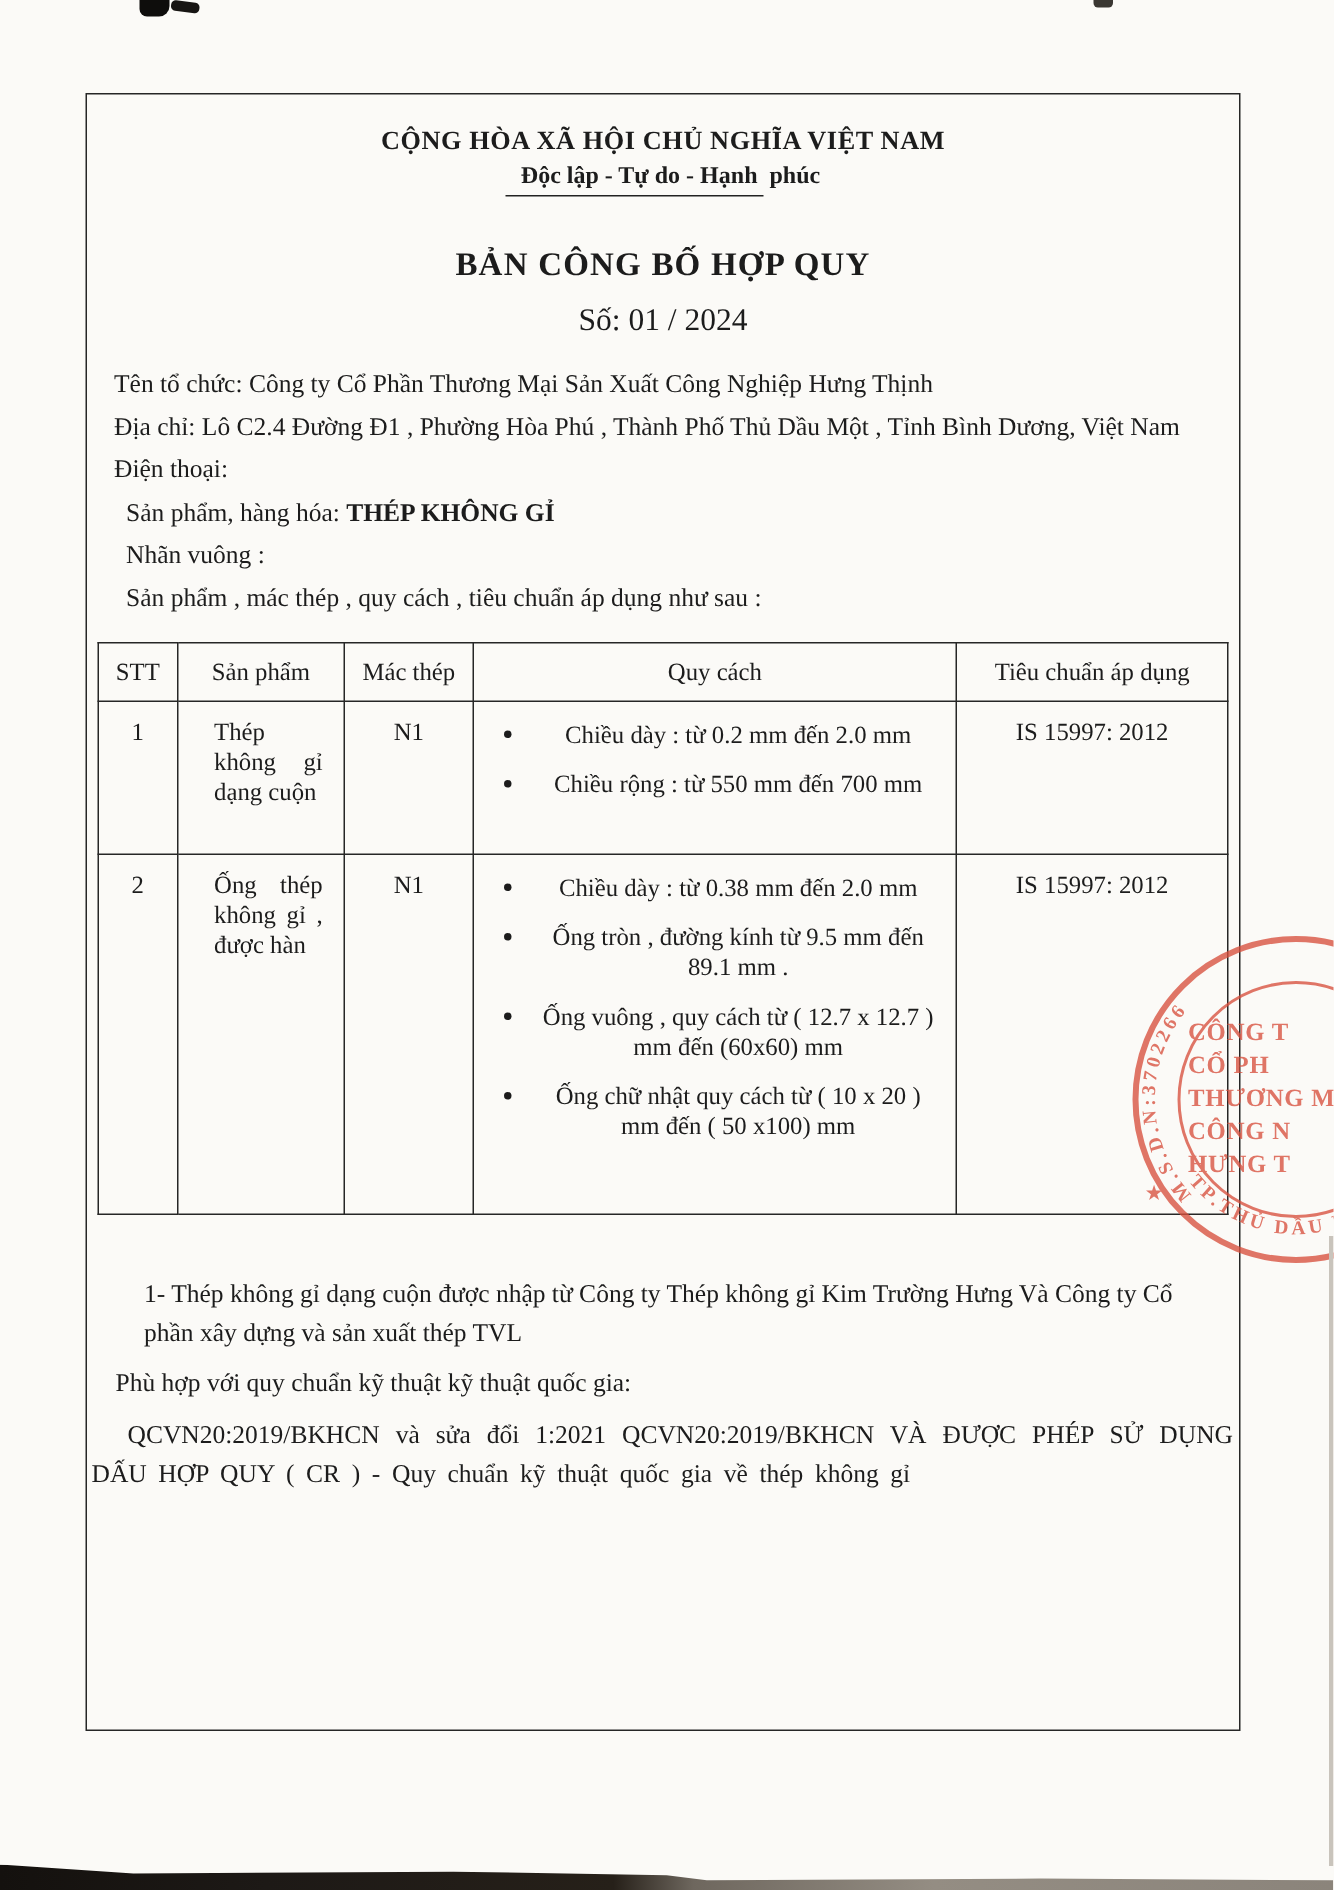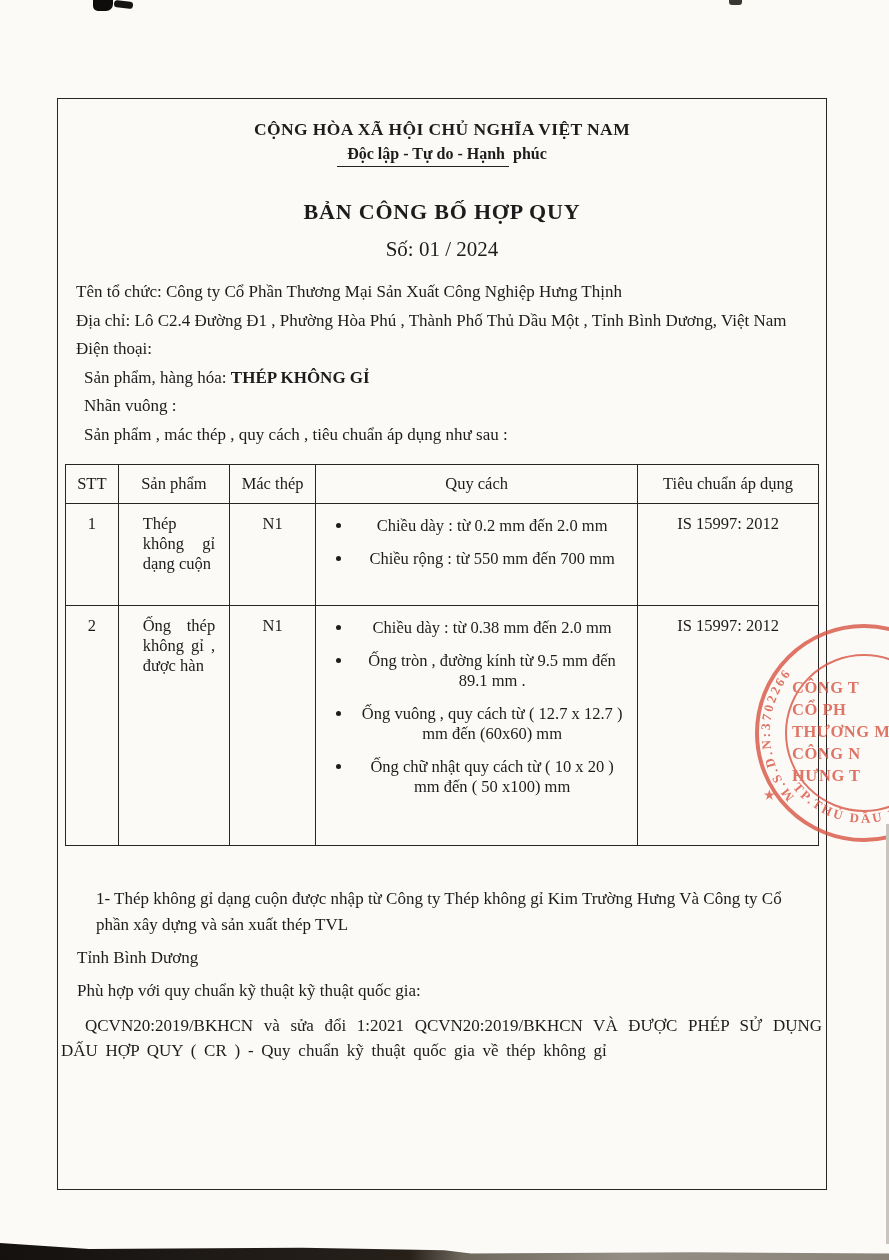--- a/index.html
+++ b/index.html
@@ -22,21 +22,20 @@
     background:linear-gradient(to right,#14110e 0%,#1d1916 20%,#262019 46%,#6e675e 52%,#948d83 70%,#8b847b 100%);
     clip-path:polygon(0 0, 10% 35%, 34% 28%, 50% 42%, 53% 62%, 78% 55%, 100% 62%, 100% 100%, 0 100%);
   }
   .art-right-edge { right:0; bottom:16px; width:3px; height:420px; background:#c9c4bc; }
 
   
   .frame {
     position:absolute; left:57px; top:62px; width:770px; height:1092px;
     border:1.7px solid #262626;
     padding:14px 16px 0 16px;
-    margin-top:36px;
   }
 
   .center { text-align:center; }
   .nat-title { font-size:17.5px; font-weight:bold; letter-spacing:.4px; margin-top:6px; }
   .motto-line { font-size:16px; font-weight:bold; margin-top:5px; }
   .motto-underlined { display:inline-block; border-bottom:1.8px solid #222; padding:0 4px 3px 10px; }
   .motto-tail { padding-left:4px; }
 
   .doc-title { font-size:22px; font-weight:bold; letter-spacing:.8px; margin-top:32px; }
   .doc-number { font-size:21px; margin-top:12px; }
@@ -164,21 +163,20 @@
             <li>Ống chữ nhật quy cách từ ( 10 x 20 ) mm đến ( 50 x100) mm</li>
           </ul>
         </td>
         <td>IS 15997: 2012</td>
       </tr>
     </tbody>
   </table>
 
   <div class="notes">
     <p class="note n1">1-  Thép không gỉ dạng cuộn được nhập từ Công ty Thép không gỉ Kim Trường Hưng Và Công ty Cổ phần xây dựng và sản xuất thép TVL</p>
-    <p class="note plain">Tỉnh Bình Dương</p>
     <p class="note plain">Phù hợp với quy chuẩn kỹ thuật kỹ thuật quốc gia:</p>
     <p class="note final">QCVN20:2019/BKHCN và sửa đổi 1:2021 QCVN20:2019/BKHCN VÀ ĐƯỢC PHÉP SỬ DỤNG DẤU HỢP QUY ( CR ) -  Quy chuẩn kỹ thuật quốc gia về thép không gỉ</p>
   </div>
 
 </div>
 
 <svg class="stamp" width="280" height="280" viewBox="0 0 280 280">
   <g opacity="0.78">
     <defs>
       <path id="arcL" d="M 73.5 206.5 A 94 94 0 0 1 73.5 73.5"></path>

